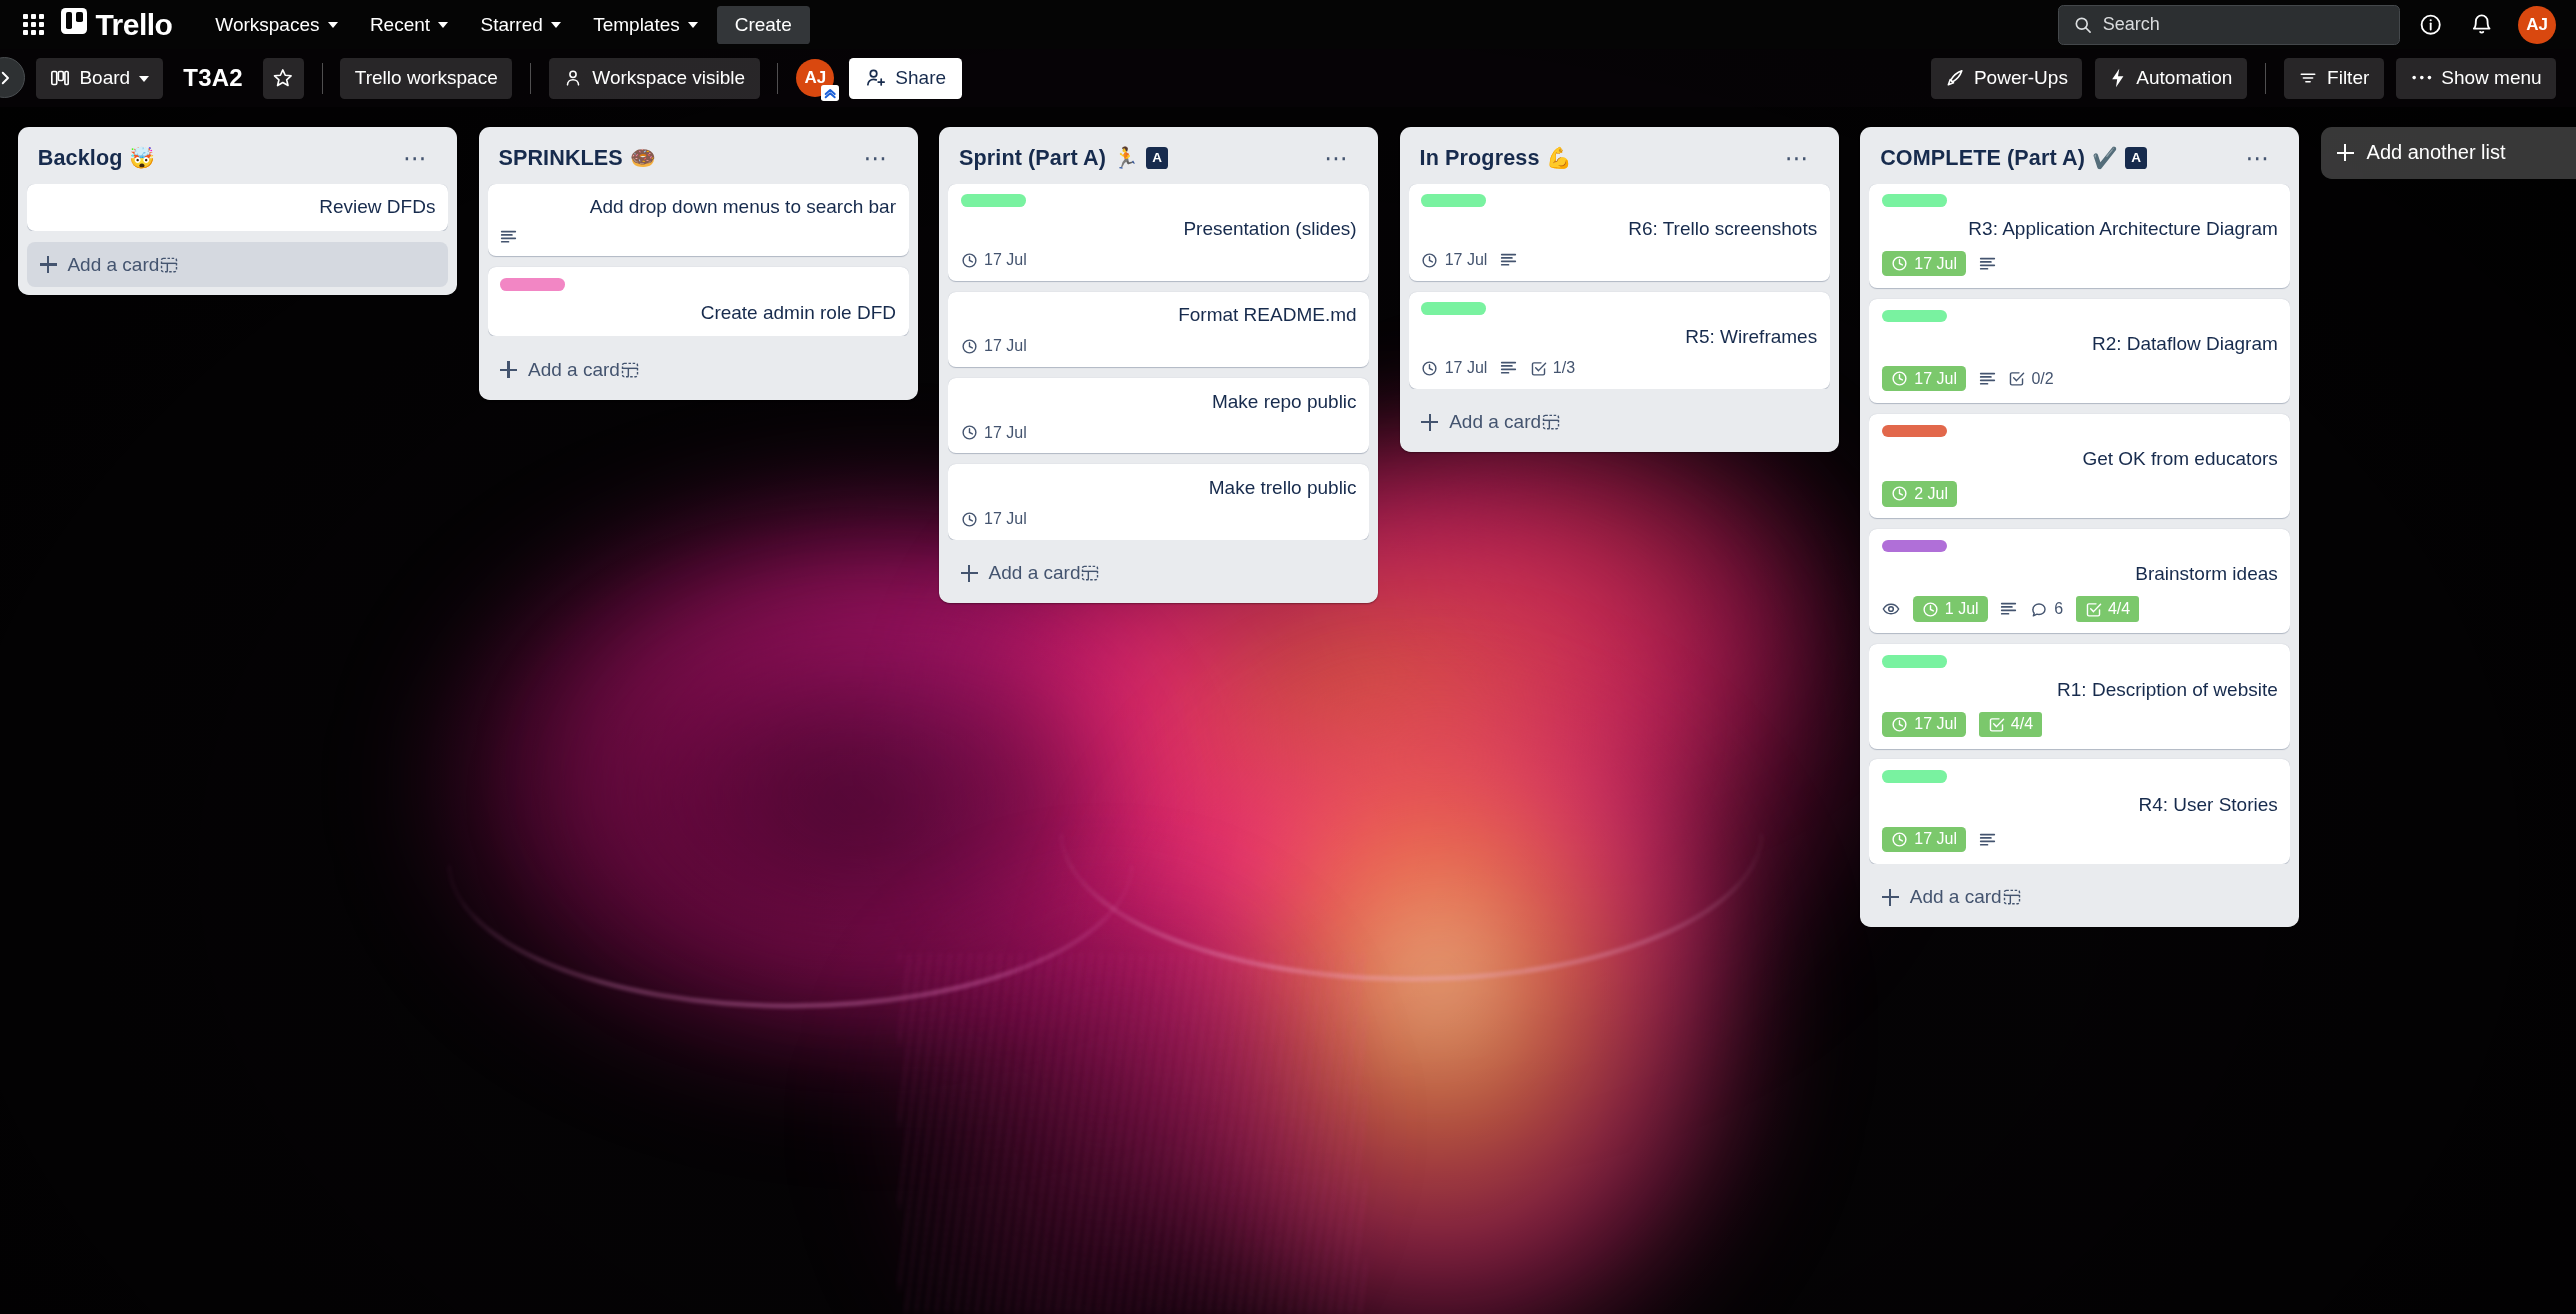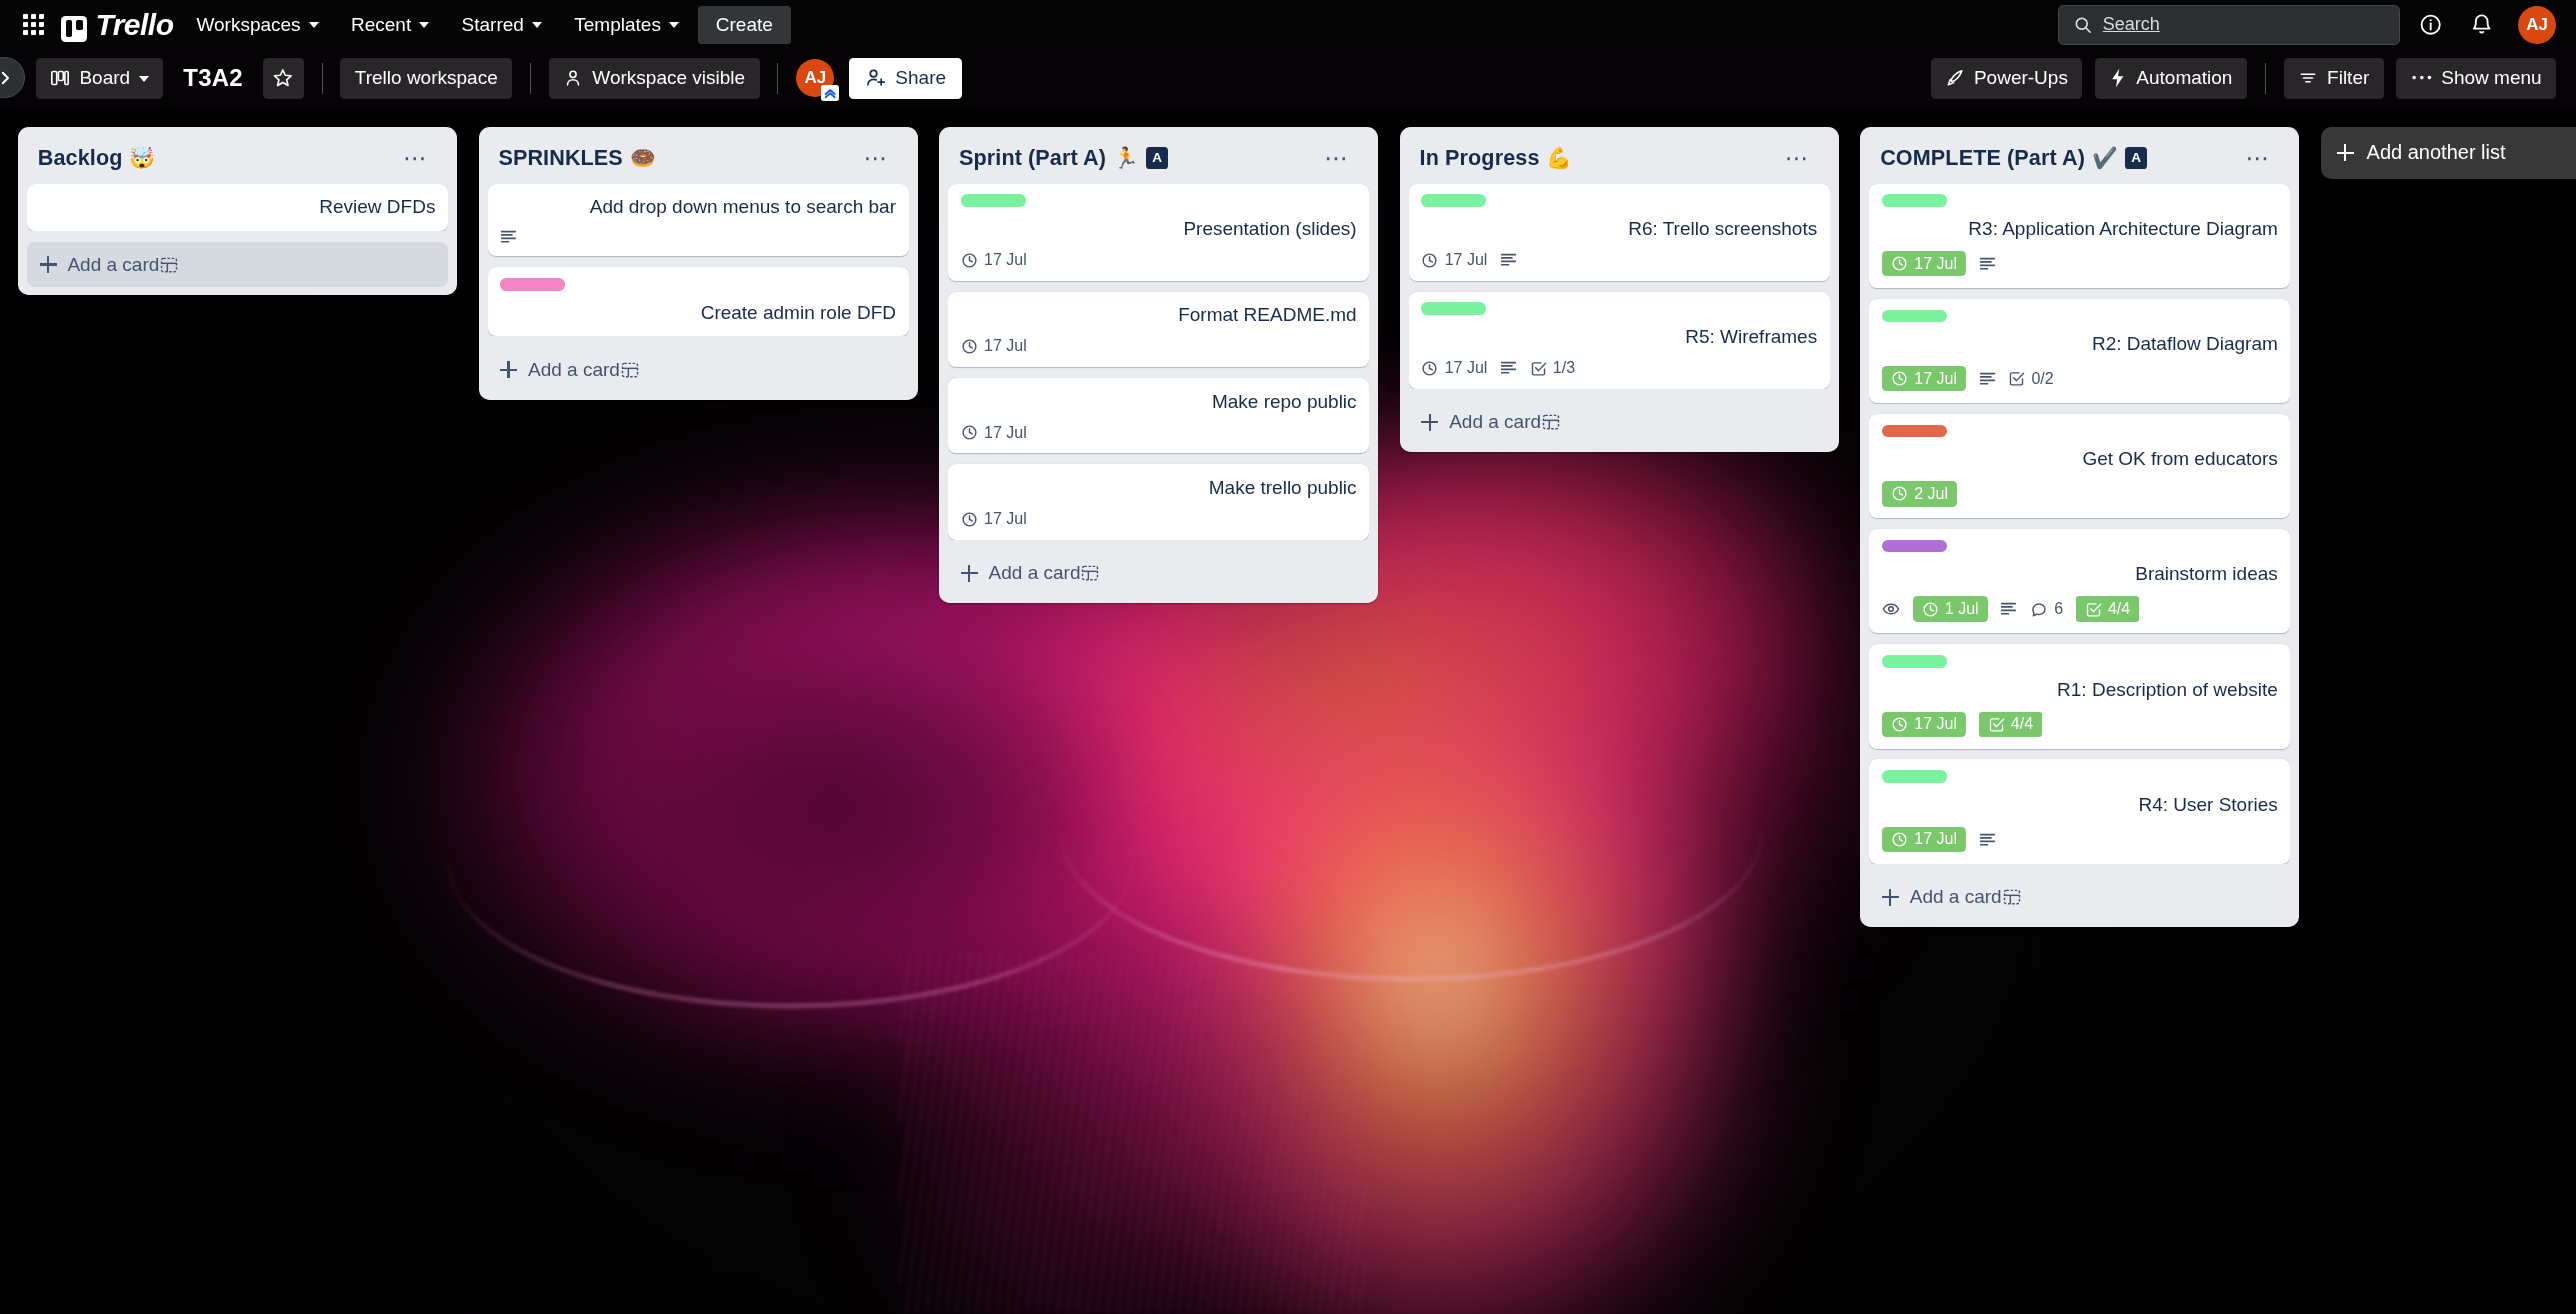--- a/index.html
+++ b/index.html
@@ -79,39 +79,39 @@
     position: relative; z-index: 20;
     height: 49px; width: 100%;
     background: #050505;
     display: flex; align-items: center;
     padding: 0 20px;
     gap: 5.4px;
   }
   .nav-grid { width: 27px; height: 27px; display: grid; grid-template-columns: repeat(3, 4.5px); grid-template-rows: repeat(3,4.5px);
     gap: 3.6px; align-content: center; justify-content: center; cursor: pointer; border-radius: 3.6px; }
   .nav-grid i { display:block; width:4.5px; height:4.5px; background:#fff; border-radius:0.9px; }
-  .logo { display: flex; align-items: flex-end; gap: 8px; margin-left: 9px; margin-right: 4px; cursor: pointer; font-style: italic; }
+  .logo { display: flex; align-items: flex-start; gap: 8px; margin-left: 9px; margin-right: 24px; cursor: pointer; }
   .logo-mark { width: 26px; height: 26px; background: #fff; border-radius: 4.5px; position: relative; }
   .logo-mark::before { content:""; position:absolute; left:4.5px; top:4.5px; width:6.3px; height:17px; background:#050505; border-radius:1.8px; }
   .logo-mark::after  { content:""; position:absolute; left:14.4px; top:4.5px; width:7.2px; height:10px; background:#050505; border-radius:1.8px; }
   .logo-text { color:#fff; font-size: 30px; font-weight: 700; letter-spacing:-0.5px; }
   .nav-item {
     color: #fff; font-size: 19px; padding: 8px 13.5px; border-radius: 3.6px;
     display: flex; align-items: center; gap: 8px; cursor: pointer; white-space: nowrap;
   }
   .nav-item.create { background: #333639; padding: 8px 18px; }
   .chev { width: 0; height: 0; border-left: 5.4px solid transparent; border-right: 5.4px solid transparent;
           border-top: 6.3px solid #fff; margin-top: 1.8px; }
   .nav-spacer { flex: 1; }
   .search-box {
     width: 342px; height: 40px; background: #2c2f31; border-radius: 5.4px;
     display: flex; align-items: center; gap: 10px; padding: 0 13.5px; cursor: text;
     border: 0.9px solid #44484b;
   }
-  .search-box .s-txt { color: #d9dbdd; font-size: 18px; text-decoration: underline; }
+  .search-box .s-txt { color: #d9dbdd; font-size: 18px; }
   .nav-icon-btn { width: 40px; height: 40px; display:flex; align-items:center; justify-content:center; border-radius:50%; cursor:pointer; margin-left: 5.4px; }
   .avatar-top {
     width: 38px; height: 38px; border-radius: 50%; background: #d9480f;
     color: #fff; font-size: 17px; font-weight: 600;
     display: flex; align-items: center; justify-content: center;
     margin-left: 10.8px; cursor: pointer;
   }
 
   
   #boardheader {

